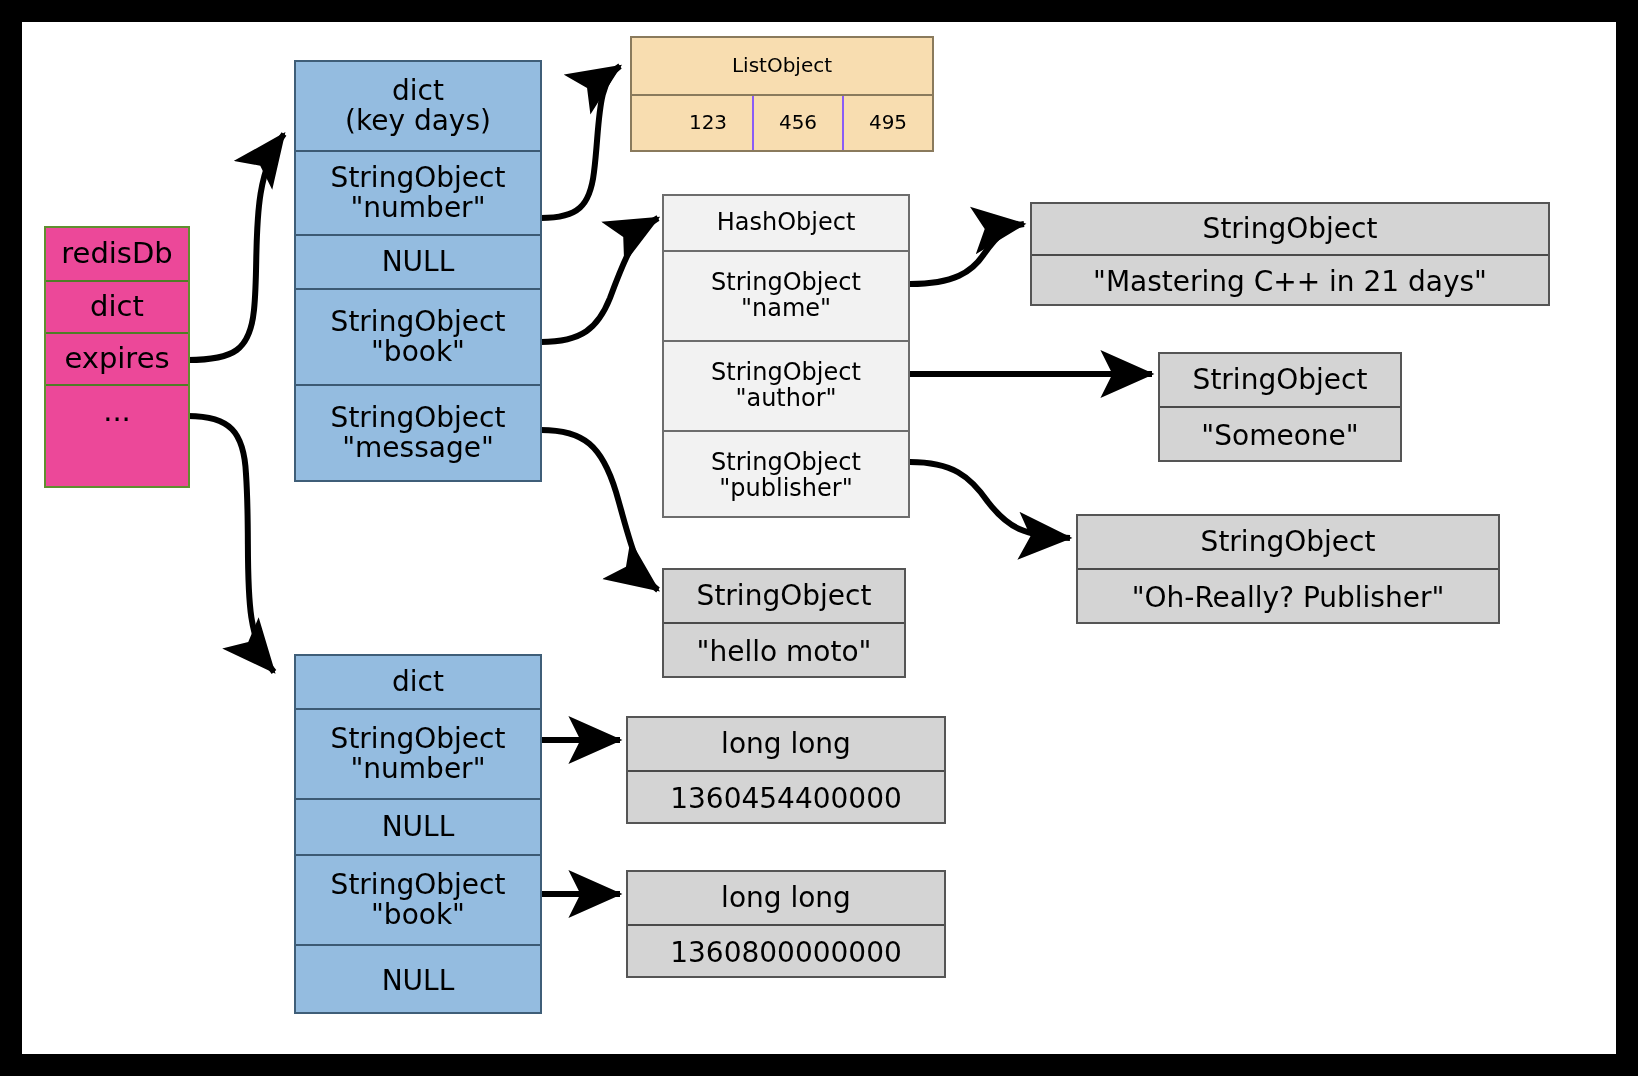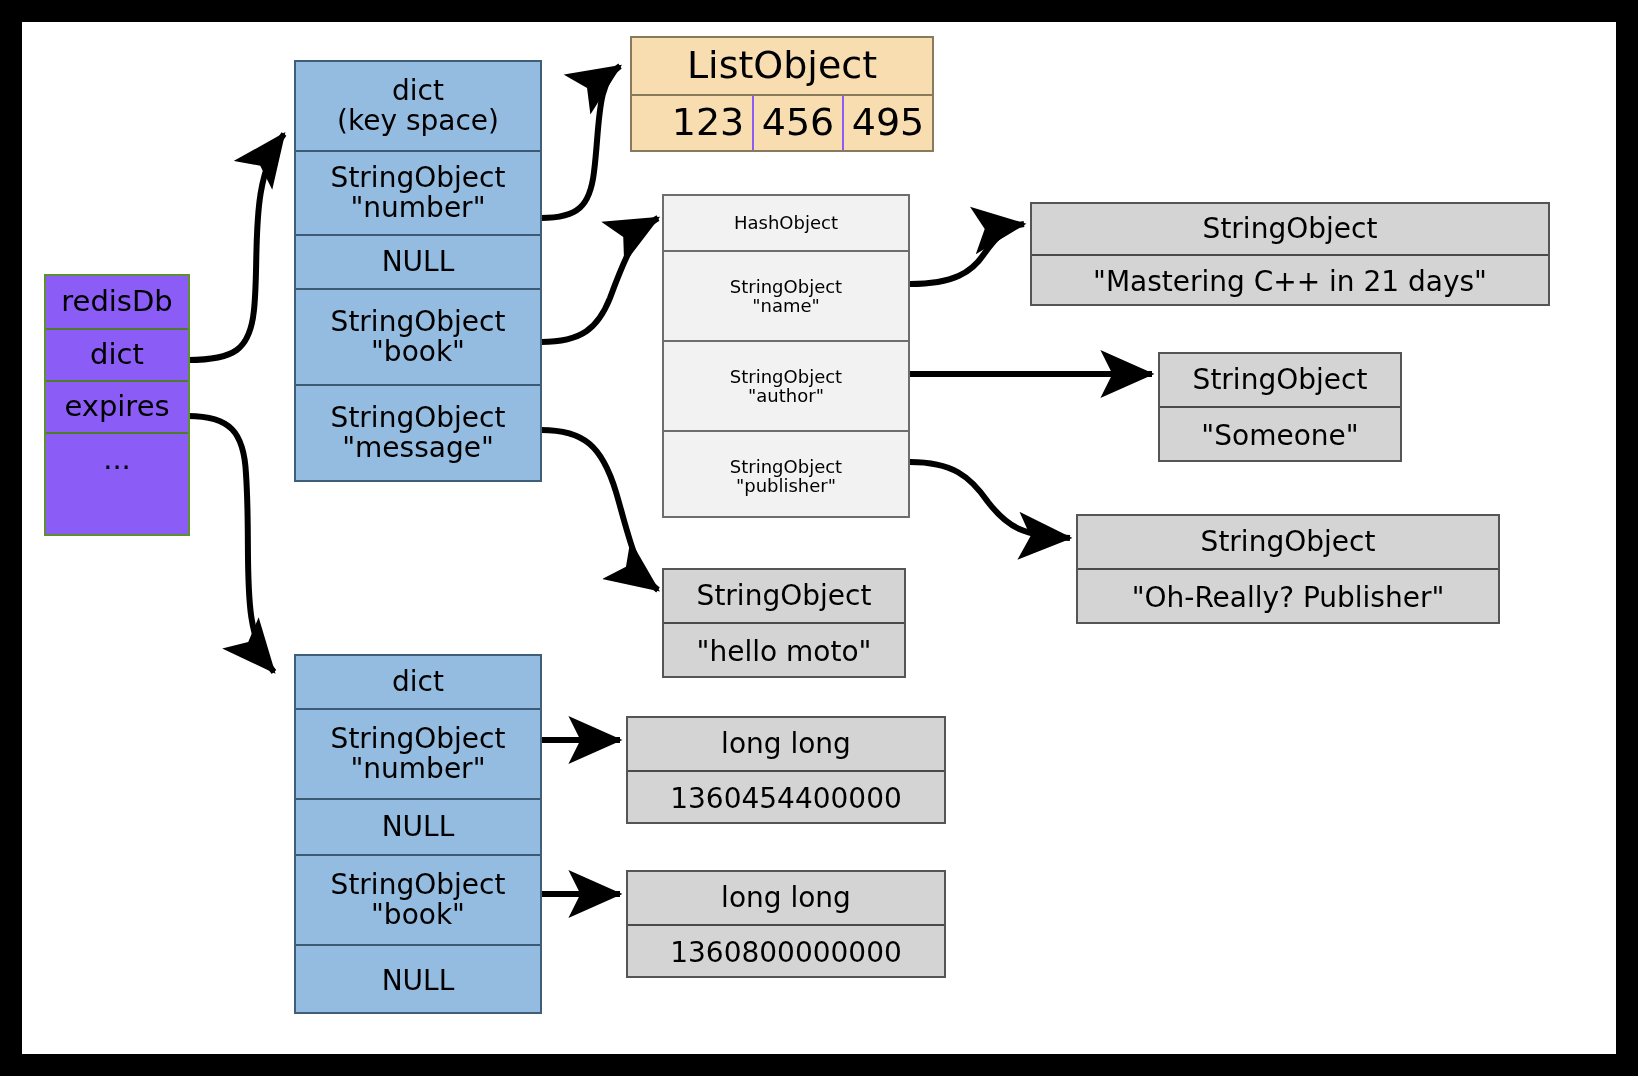--- a/index.html
+++ b/index.html
@@ -40,21 +40,21 @@
     display: flex;
     align-items: center;
     justify-content: center;
     text-align: center;
     line-height: 1.08;
     color: #000000;
     white-space: nowrap;
     border-top: 2px solid #3b3b3b;
   }
   .row:first-child { border-top: none; }
-  .node.green { background: #8b5cf6; border-color: #5f8f2f; margin-top: 48px; }
+  .node.green { background: #ec4899; border-color: #5f8f2f; }
   .node.green .row { border-top-color: #4f7d27; }
   .node.blue  { background: #94bce0; border-color: #3f5e78; }
   .node.blue .row { border-top-color: #3c5a74; }
   .node.tan   { background: #f8ddb0; border-color: #8a7a5c; }
   .node.tan .row { border-top-color: #8a7a5c; }
   .node.white { background: #f2f2f2; border-color: #6d6d6d; }
   .node.white .row { border-top-color: #6d6d6d; }
   .node.grey  { background: #d4d4d4; border-color: #555555; }
   .node.grey .row { border-top-color: #4a4a4a; }
   .hcells {
@@ -120,21 +120,21 @@
       <div class="row" style="height:52px;">redisDb</div>
       <div class="row" style="height:52px;">dict</div>
       <div class="row" style="height:52px;">expires</div>
       <div class="row" style="height:54px;">...</div>
     </div>
 
     <div class="node blue" style="left:272px; top:38px; width:248px; height:422px; font-size:28px;">
       <div class="row" style="height:88px;">
         <span class="two-line">
           <span>dict</span>
-          <span>(key space)</span>
+          <span>(key days)</span>
         </span>
       </div>
       <div class="row" style="height:84px;">
         <span class="two-line">
           <span>StringObject</span>
           <span>"number"</span>
         </span>
       </div>
       <div class="row" style="height:54px;">NULL</div>
       <div class="row" style="height:96px;">
@@ -162,32 +162,32 @@
       <div class="row" style="height:56px;">NULL</div>
       <div class="row" style="height:90px;">
         <span class="two-line">
           <span>StringObject</span>
           <span>"book"</span>
         </span>
       </div>
       <div class="row" style="height:72px;">NULL</div>
     </div>
 
-    <div class="node tan" style="left:608px; top:14px; width:304px; height:116px; font-size:38px;">
+    <div class="node tan" style="left:608px; top:14px; width:304px; height:116px; font-size:20px;">
       <div class="row" style="height:56px;">ListObject</div>
       <div class="row" style="height:56px; padding:0;">
         <div class="hcells">
           <div class="hcell">123</div>
           <div class="hcell">456</div>
           <div class="hcell">495</div>
         </div>
       </div>
     </div>
 
-    <div class="node white" style="left:640px; top:172px; width:248px; height:324px; font-size:18px;">
+    <div class="node white" style="left:640px; top:172px; width:248px; height:324px; font-size:24px;">
       <div class="row" style="height:54px;">HashObject</div>
       <div class="row" style="height:90px;">
         <span class="two-line">
           <span>StringObject</span>
           <span>"name"</span>
         </span>
       </div>
       <div class="row" style="height:90px;">
         <span class="two-line">
           <span>StringObject</span>

